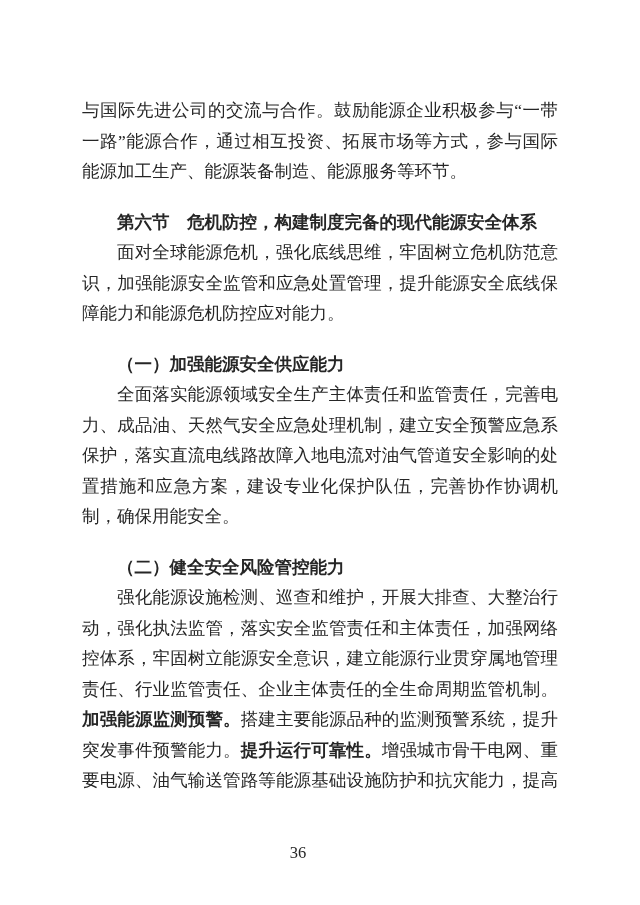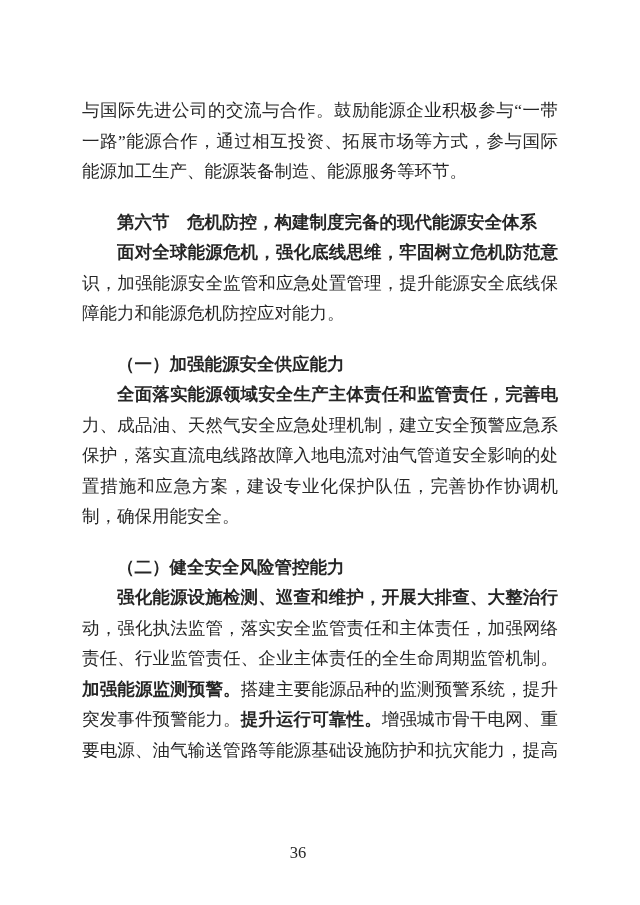--- a/index.html
+++ b/index.html
@@ -28,21 +28,20 @@
     height: 30.5px;
     overflow: hidden;
   }
   .line.fill {
     text-align: justify;
     text-align-last: justify;
     text-justify: inter-character;
   }
   .line.ind {
     text-indent: 35px;
-    font-weight: bold;
   }
   .line.bold {
     font-weight: 700;
     margin-top: 20px;
   }
   .line span.b {
     font-weight: 700;
   }
   .page-number {
     position: absolute;
@@ -69,19 +68,20 @@
       <div class="line"><span>障能力和能源危机防控应对能力。</span></div>
       <div class="line ind bold"><span class="b">（一）加强能源安全供应能力</span></div>
       <div class="line fill ind"><span>全面落实能源领域安全生产主体责任和监管责任，完善电</span></div>
       <div class="line fill"><span>力、成品油、天然气安全应急处理机制，建立安全预警应急系</span></div>
       <div class="line fill"><span>保护，落实直流电线路故障入地电流对油气管道安全影响的处</span></div>
       <div class="line fill"><span>置措施和应急方案，建设专业化保护队伍，完善协作协调机</span></div>
       <div class="line"><span>制，确保用能安全。</span></div>
       <div class="line ind bold"><span class="b">（二）健全安全风险管控能力</span></div>
       <div class="line fill ind"><span>强化能源设施检测、巡查和维护，开展大排查、大整治行</span></div>
       <div class="line fill"><span>动，强化执法监管，落实安全监管责任和主体责任，加强网络</span></div>
+      <div class="line fill"><span>控体系，牢固树立能源安全意识，建立能源行业贯穿属地管理</span></div>
       <div class="line fill"><span>责任、行业监管责任、企业主体责任的全生命周期监管机制。</span></div>
       <div class="line fill"><span class="b">加强能源监测预警。</span><span>搭建主要能源品种的监测预警系统，提升</span></div>
       <div class="line fill"><span>突发事件预警能力。</span><span class="b">提升运行可靠性。</span><span>增强城市骨干电网、重</span></div>
       <div class="line fill"><span>要电源、油气输送管路等能源基础设施防护和抗灾能力，提高</span></div>
     </div>
   <div class="page-number">36</div>
 </div>
 
 </body></html>

